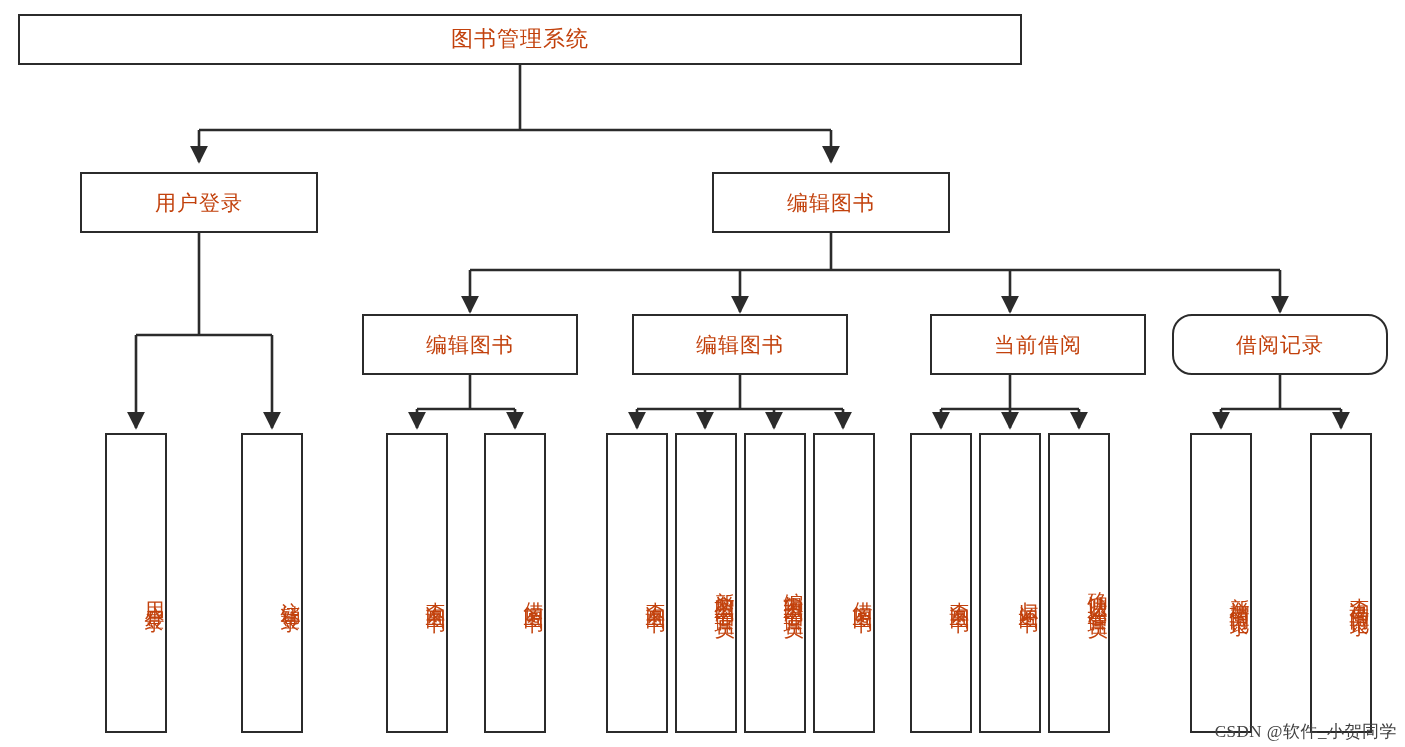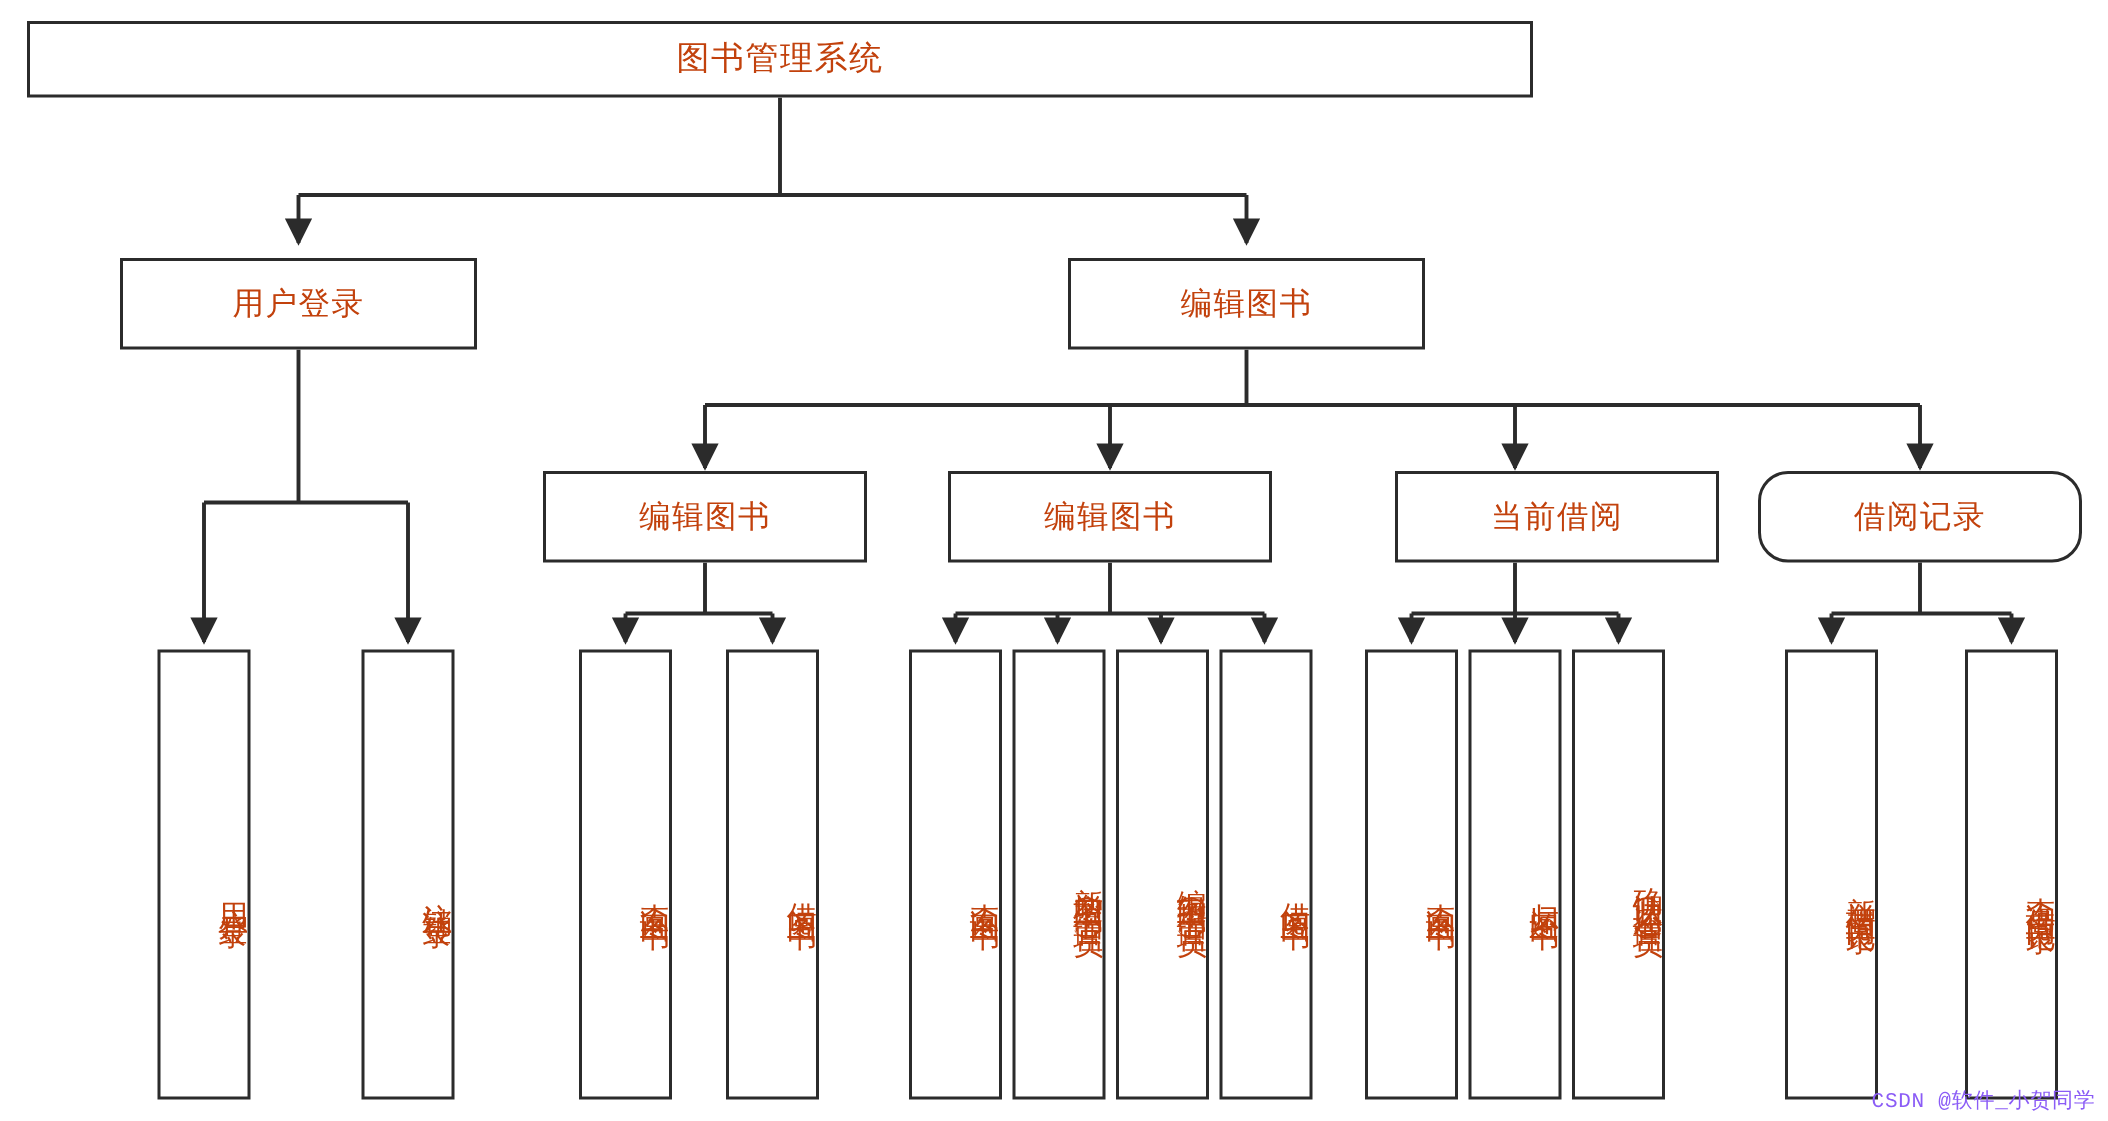--- a/index.html
+++ b/index.html
@@ -47,25 +47,25 @@
     white-space:nowrap;
   }
   svg#edges{
     position:absolute;left:0;top:0;width:1405px;height:747px;
     pointer-events:none;
   }
   #watermark{
     position:absolute;
     right:8px;
     bottom:4px;
-    font-size:14px;
-    color:#8b5cf6;
+    font-size:17px;
+    color:#404040;
     letter-spacing:0.5px;
     white-space:nowrap;
-    font-family:Liberation Mono, monospace;
+    font-family:Liberation Serif, serif;
   }
 </style>
 </head>
 <body>
 
 <div id="diagram">
 
   <svg id="edges" viewBox="0 0 1405 747">
     <defs>
       <marker id="arrow" viewBox="0 0 10 10" refX="9" refY="5" markerWidth="7" markerHeight="7" orient="auto-start-reverse">

